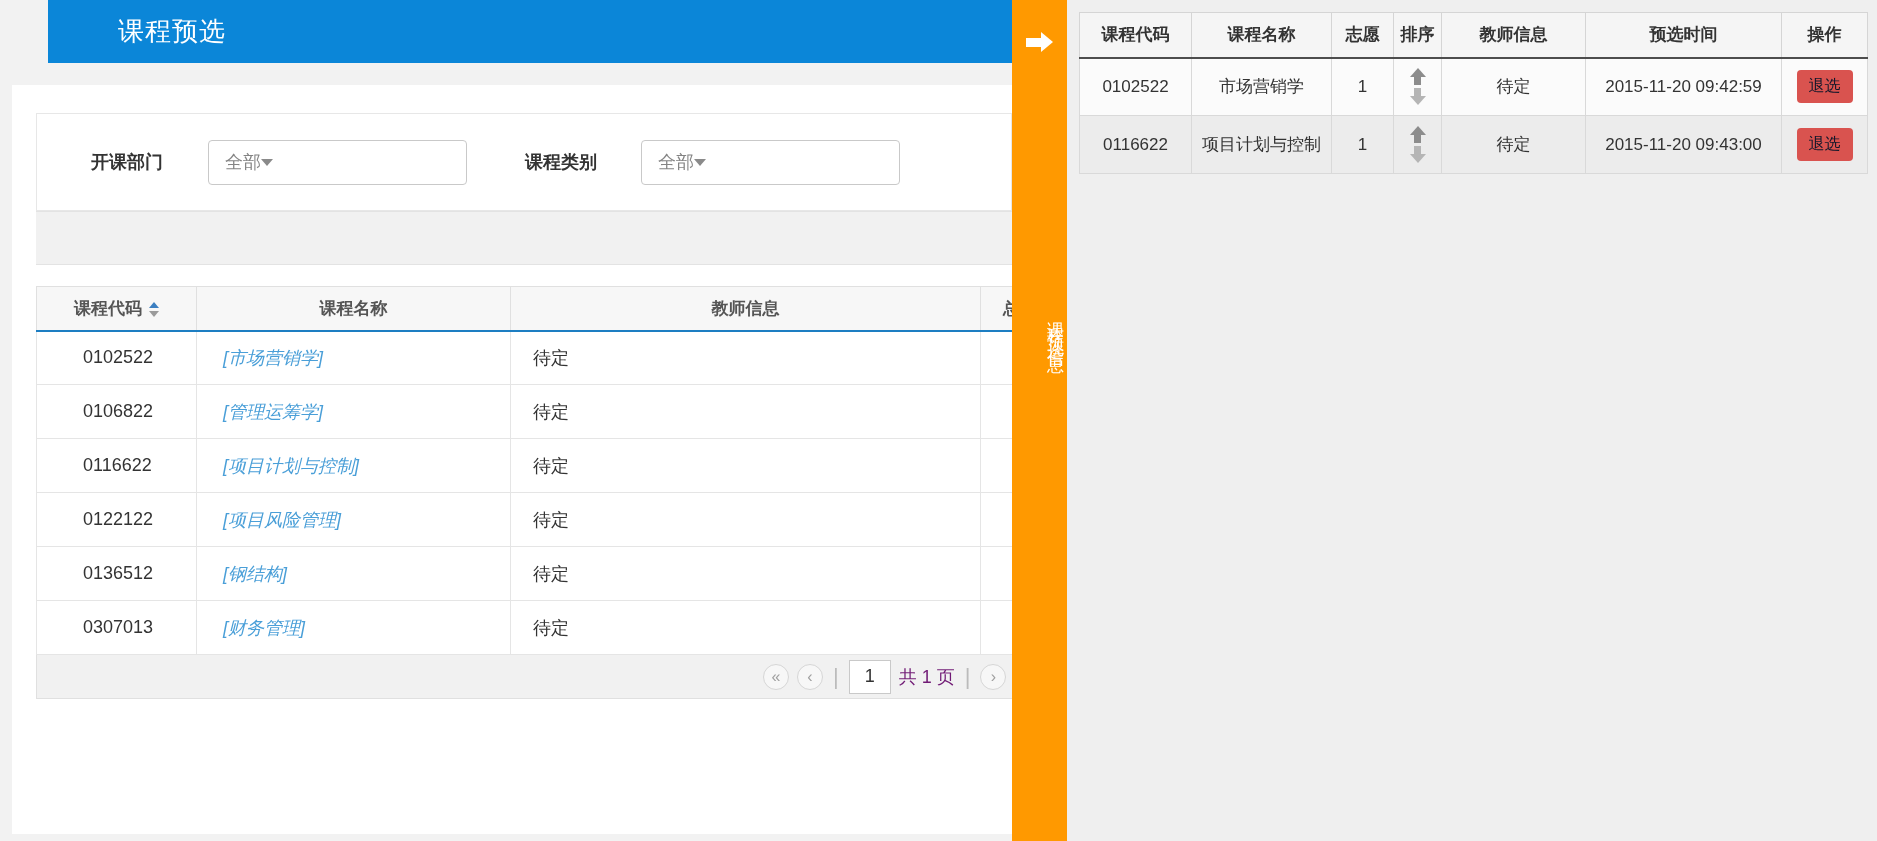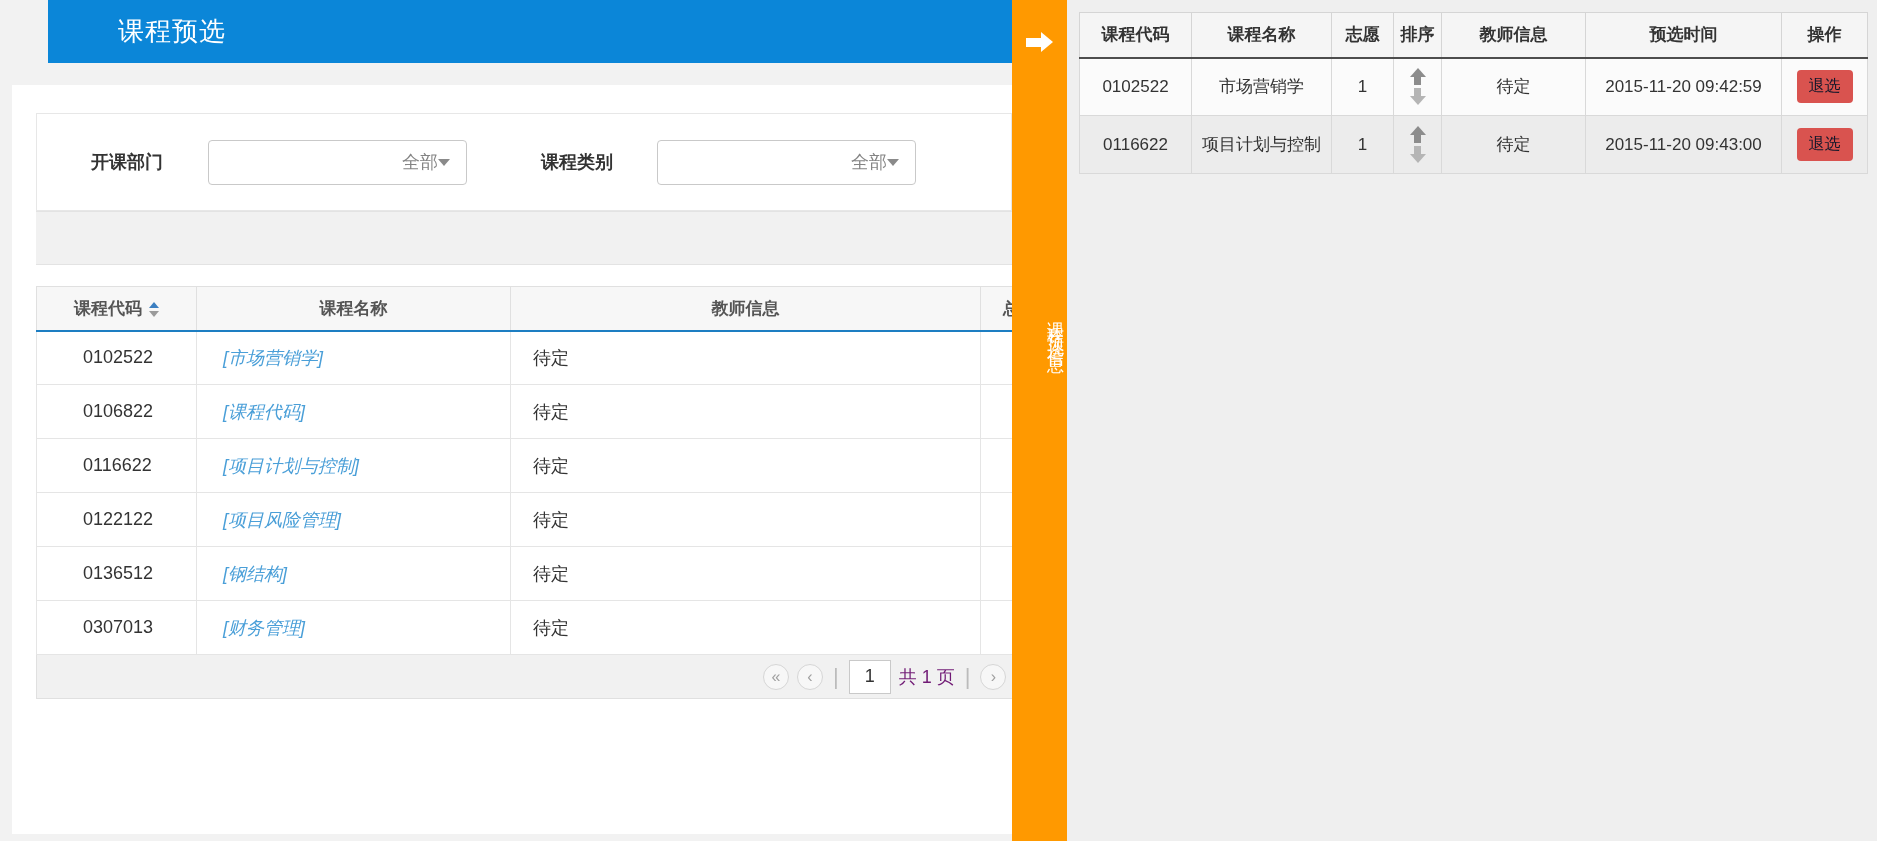--- a/index.html
+++ b/index.html
@@ -10,25 +10,25 @@
   
   .left-region { position:absolute; left:0; top:0; width:1012px; height:841px; background:#f2f2f2; overflow:hidden; }
   .topbar { height:63px; background:#0b86d8; display:flex; align-items:center; padding-left:70px;margin-left:48px; }
   .topbar h1 { color:#ffffff; font-size:26px; font-weight:normal; letter-spacing:1px; }
   .panel { position:absolute; left:12px; top:85px; width:1000px; height:749px; background:#ffffff; }
   .panel-inner { padding-left:24px; }
 
   .filter-box { margin-top:28px; height:98px; border:1px solid #e7e7e7; display:flex; align-items:center; padding-left:54px; }
   .flabel { font-size:18px; font-weight:bold; color:#333; white-space:nowrap; }
   .select { width:259px; height:45px; background:#fff; border:1px solid #c9c9c9; border-radius:4px;
-            display:flex; align-items:center; justify-content:flex-end; padding:0 16px; cursor:pointer; }
+            display:flex; align-items:center; justify-content:flex-start; padding:0 16px; cursor:pointer; }
   .select .val { font-size:18px; color:#848484; }
   .caret-down { width:0; height:0; border-left:6px solid transparent; border-right:6px solid transparent; border-top:7px solid #8a8a8a; }
   .sel-dept { margin-left:45px; }
-  .lab-cat { margin-left:74px; }
+  .lab-cat { margin-left:58px; }
   .sel-cat { margin-left:44px; }
 
   .toolbar { height:54px; background:#f1f1f1; border-top:1px solid #e3e3e3; border-bottom:1px solid #e3e3e3; }
 
   table { border-collapse:collapse; }
   .course-table { width:1250px; table-layout:fixed; margin-top:21px; }
   .course-table col.c1{width:160px} .course-table col.c2{width:314px} .course-table col.c3{width:470px} .course-table col.c4{width:306px}
   .course-table th { height:44px; background:#f7f7f7; border:1px solid #e0e0e0; border-bottom:2px solid #1d7ec2;
                      font-size:17px; color:#555; font-weight:bold; text-align:center; }
   .course-table th.th-extra { text-align:left; padding-left:22px; }
@@ -128,21 +128,21 @@
           </thead>
           <tbody>
             <tr>
               <td class="td-code">0102522</td>
               <td class="td-name"><a class="course-link">[市场营销学]</a></td>
               <td class="td-teach">待定</td>
               <td></td>
             </tr>
             <tr>
               <td class="td-code">0106822</td>
-              <td class="td-name"><a class="course-link">[课程代码]</a></td>
+              <td class="td-name"><a class="course-link">[管理运筹学]</a></td>
               <td class="td-teach">待定</td>
               <td></td>
             </tr>
             <tr>
               <td class="td-code">0116622</td>
               <td class="td-name"><a class="course-link">[项目计划与控制]</a></td>
               <td class="td-teach">待定</td>
               <td></td>
             </tr>
             <tr>

